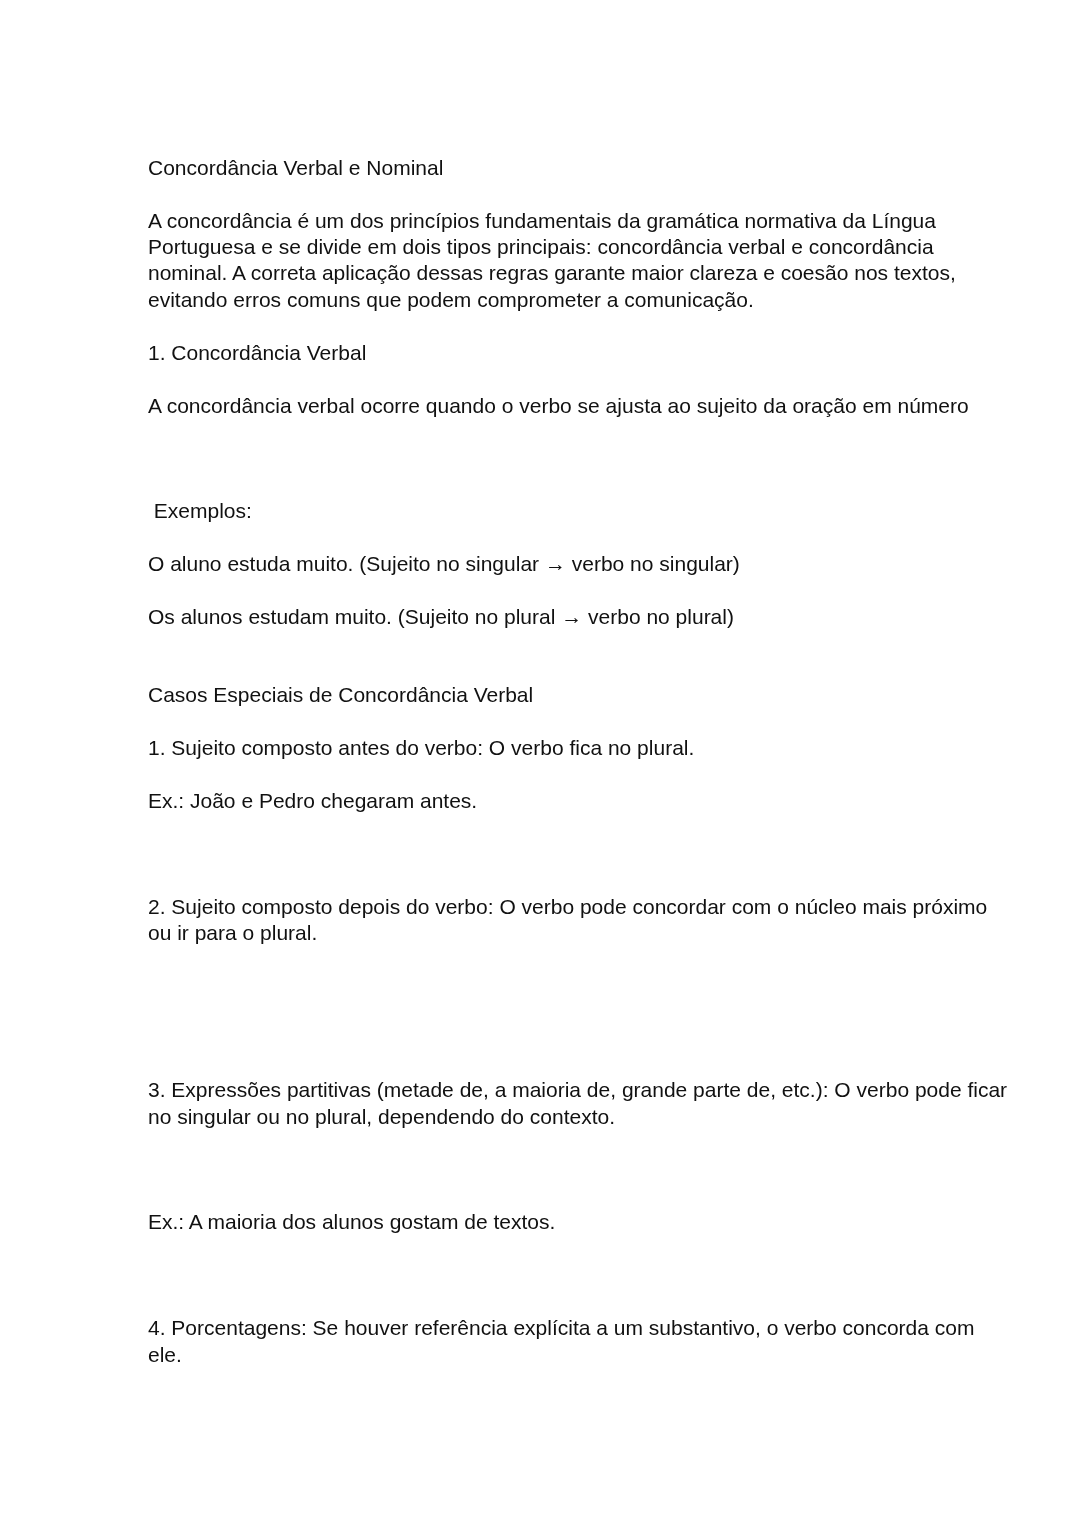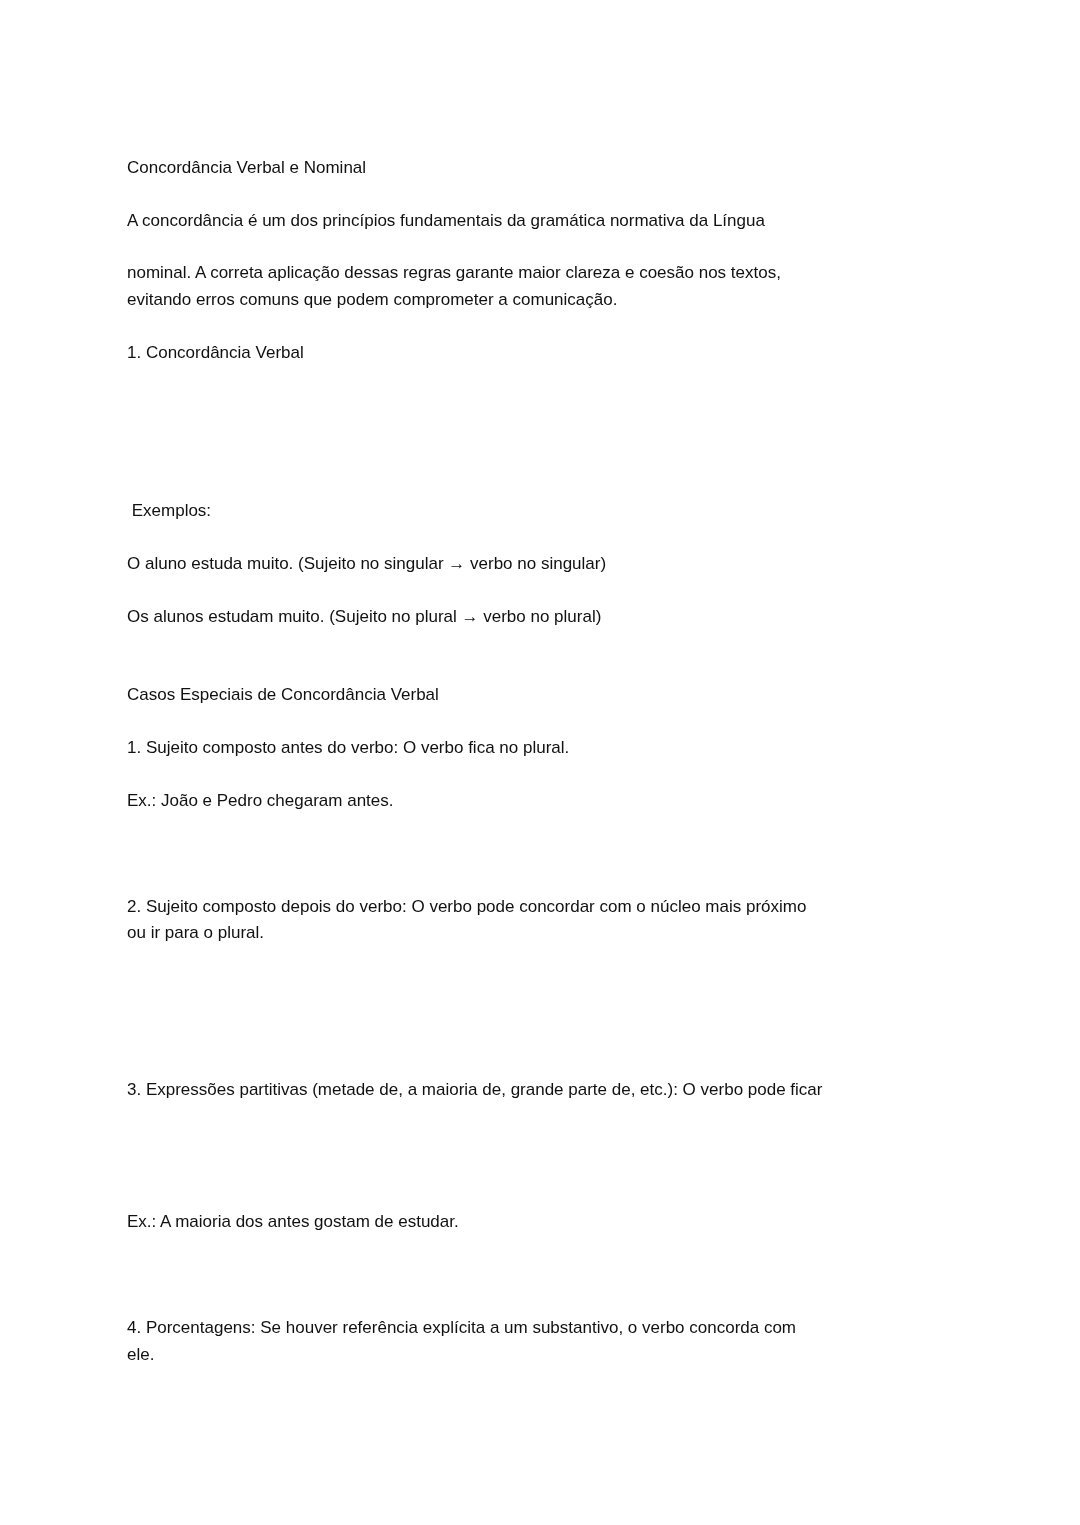--- a/index.html
+++ b/index.html
@@ -1,46 +1,49 @@
 <!DOCTYPE html>
 <html><head>
 <meta charset="utf-8">
 <style>
   html, body { margin: 0; padding: 0; background: #ffffff; }
   body { width: 1080px; height: 1525px; position: relative; overflow: hidden; }
   .page { position: absolute; left: 0; top: 0; width: 1080px; height: 1525px; background: #fff; }
   .line {
-    position: absolute; left: 127px;
+    position: absolute; left: 148px;
     font-family: "Liberation Sans", sans-serif;
-    font-size: 17px; color: #111; white-space: pre; line-height: 26px;
+    font-size: 21px; color: #111; white-space: pre; line-height: 26px;
   }
 </style>
 </head>
 <body>
 
 <div class="page">
   <div class="line" style="top:155px">Concordância Verbal e Nominal</div>
 
   <div class="line" style="top:208px">A concordância é um dos princípios fundamentais da gramática normativa da Língua</div>
+  <div class="line" style="top:234px">Portuguesa e se divide em dois tipos principais: concordância verbal e concordância</div>
   <div class="line" style="top:260px">nominal. A correta aplicação dessas regras garante maior clareza e coesão nos textos,</div>
   <div class="line" style="top:287px">evitando erros comuns que podem comprometer a comunicação.</div>
 
   <div class="line" style="top:340px">1. Concordância Verbal</div>
 
+  <div class="line" style="top:393px">A concordância verbal ocorre quando o verbo se ajusta ao sujeito da oração em número</div>
 
   <div class="line" style="top:498px"> Exemplos:</div>
   <div class="line" style="top:551px">O aluno estuda muito. (Sujeito no singular → verbo no singular)</div>
   <div class="line" style="top:682px">Casos Especiais de Concordância Verbal</div>
 
   <div class="line" style="top:604px">Os alunos estudam muito. (Sujeito no plural → verbo no plural)</div>
 
   <div class="line" style="top:735px">1. Sujeito composto antes do verbo: O verbo fica no plural.</div>
   <div class="line" style="top:788px">Ex.: João e Pedro chegaram antes.</div>
 
   <div class="line" style="top:894px">2. Sujeito composto depois do verbo: O verbo pode concordar com o núcleo mais próximo</div>
   <div class="line" style="top:920px">ou ir para o plural.</div>
 
   <div class="line" style="top:1077px">3. Expressões partitivas (metade de, a maioria de, grande parte de, etc.): O verbo pode ficar</div>
-  <div class="line" style="top:1209px">Ex.: A maioria dos antes gostam de estudar.</div>
+  <div class="line" style="top:1104px">no singular ou no plural, dependendo do contexto.</div>
+  <div class="line" style="top:1209px">Ex.: A maioria dos alunos gostam de textos.</div>
 
   <div class="line" style="top:1315px">4. Porcentagens: Se houver referência explícita a um substantivo, o verbo concorda com</div>
   <div class="line" style="top:1342px">ele.</div>
 </div>
 
 </body></html>

